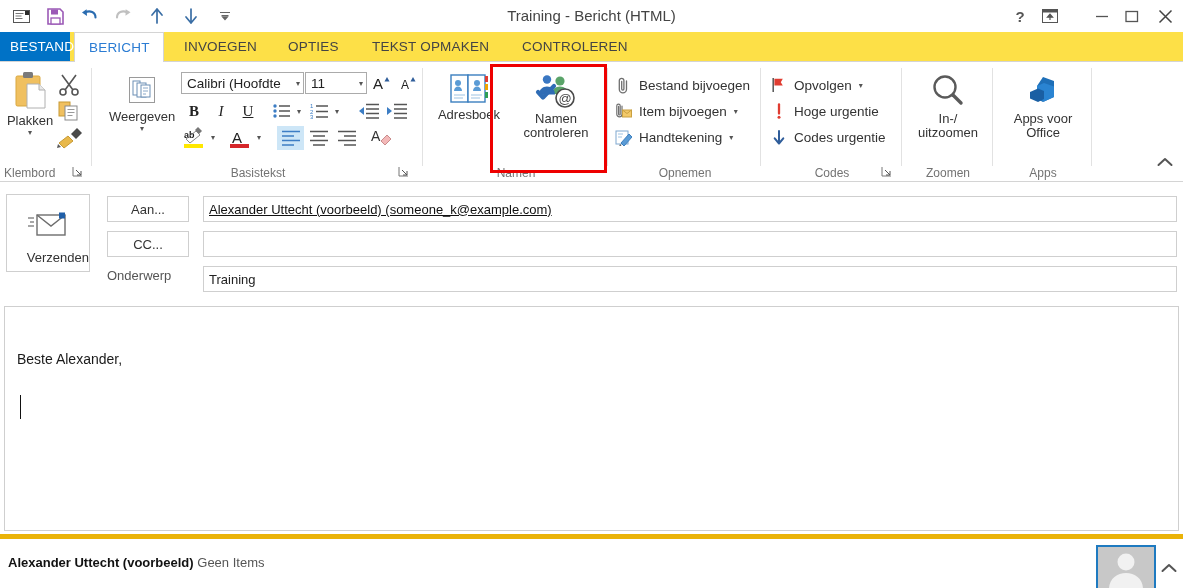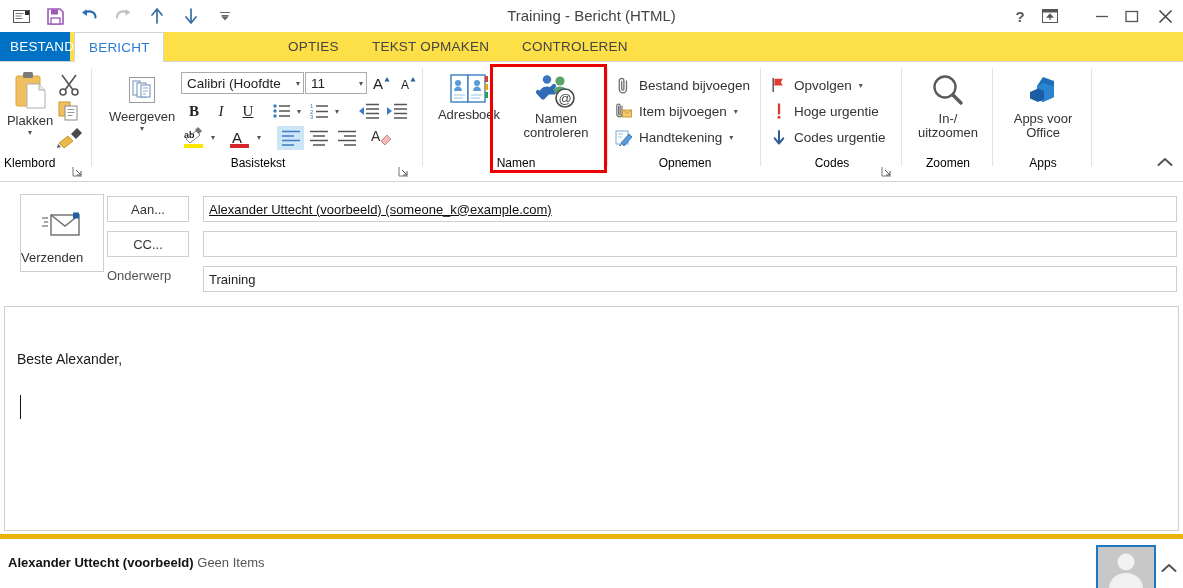--- a/index.html
+++ b/index.html
@@ -32,21 +32,21 @@
   .tab.file { background:#0072c6; color:#fff; left:-6px; padding:0 16px; }
   .tab.active { color:#2b7cd3; background:#fff; border-left:1px solid #d4d4d4; border-right:1px solid #d4d4d4;
       border-top:1px solid #d4d4d4; z-index:3; }
   .tab.active:after { content:""; position:absolute; left:0; bottom:-1px; width:100%; height:2px; background:#fff; }
 
   
   .ribbon { position:absolute; left:0; top:62px; width:1183px; height:120px; background:#fff; }
   .ribbon:after { content:""; position:absolute; left:0; bottom:0; width:1183px; height:1px; background:#d4d4d4; }
   .rgroup { position:absolute; top:0; height:120px; }
   .rgroup .sep { position:absolute; right:0; top:6px; width:1px; height:98px; background:#e2e2e2; }
-  .glabel { position:absolute; bottom:12px; width:100%; text-align:center; font-size:12px; color:#000000; }
+  .glabel { position:absolute; bottom:2px; width:100%; text-align:center; font-size:12px; color:#737373; }
   .dlg { position:absolute; bottom:3px; font-size:11px; color:#777; }
 
   .bigbtn { position:absolute; text-align:center; color:#333; }
   .bigbtn .lbl { font-size:13px; line-height:14px; color:#333; }
   .bigcaret { font-size:8px; color:#555; line-height:9px; }
 
   .smallrow { display:flex; align-items:center; gap:7px; height:26px; font-size:13.5px; color:#333; }
   .smallrow .ic { width:17px; display:flex; justify-content:center; align-items:center; }
   .caret { font-size:8px; color:#555; }
 
@@ -57,22 +57,22 @@
   .fbtn { position:absolute; display:flex; align-items:center; justify-content:center; color:#222; }
   .fbtn.sel { background:#cde6f7; }
 
   
   .redbox { position:absolute; border:3px solid #ee0000; z-index:20; pointer-events:none; }
 
   .collapse-ribbon { position:absolute; right:8px; top:155px; font-size:13px; color:#555; }
 
   
   .hdr { position:absolute; left:0; top:183px; width:1183px; height:123px; background:#fff; }
-  .sendbtn { position:absolute; left:20px; top:11px; width:84px; height:78px; border:1px solid #cfcfcf;
-      background:#fff; text-align:left; }
+  .sendbtn { position:absolute; left:6px; top:11px; width:84px; height:78px; border:1px solid #cfcfcf;
+      background:#fff; text-align:right; }
   .sendbtn .lbl { position:absolute; bottom:6px; width:100%; font-size:13px; color:#333; }
   .fieldbtn { position:absolute; border:1px solid #cfcfcf; background:#fff; height:26px; width:82px;
       font-size:13px; color:#333; display:flex; align-items:center; justify-content:center; }
   .fieldlbl { position:absolute; font-size:13px; color:#555; }
   .fieldinput { position:absolute; border:1px solid #cfcfcf; background:#fff; height:26px;
       font-size:13px; color:#222; display:flex; align-items:center; padding:0 5px; }
   .recip { text-decoration:underline; color:#111; }
 
   
   .bodybox { position:absolute; left:4px; top:306px; width:1175px; height:225px; border:1px solid #cfcfcf; background:#fff;padding-left:28px; }
@@ -166,20 +166,21 @@
         <svg width="15" height="15" viewBox="0 0 15 15">
             <path d="M1.5 1.5l12 12M13.5 1.5l-12 12" stroke="#444" stroke-width="1.5"></path>
           </svg>
       </div>
     </div>
   </div>
 
   <div class="tabbar">
     <div class="tab file" style="left:-6px;width:76px;">BESTAND</div>
     <div class="tab active" style="left:74px;width:90px;text-align:center;">BERICHT</div>
+    <div class="tab" style="left:170px;">INVOEGEN</div>
     <div class="tab" style="left:274px;">OPTIES</div>
     <div class="tab" style="left:358px;">TEKST OPMAKEN</div>
     <div class="tab" style="left:508px;">CONTROLEREN</div>
   </div>
 
   <div class="ribbon">
 
     <div class="rgroup" style="left:0;width:92px;">
       <div class="bigbtn" style="left:2px;top:8px;width:56px;">
         <svg width="40" height="44" viewBox="0 0 40 44" style="display:block;margin:0 auto;">

